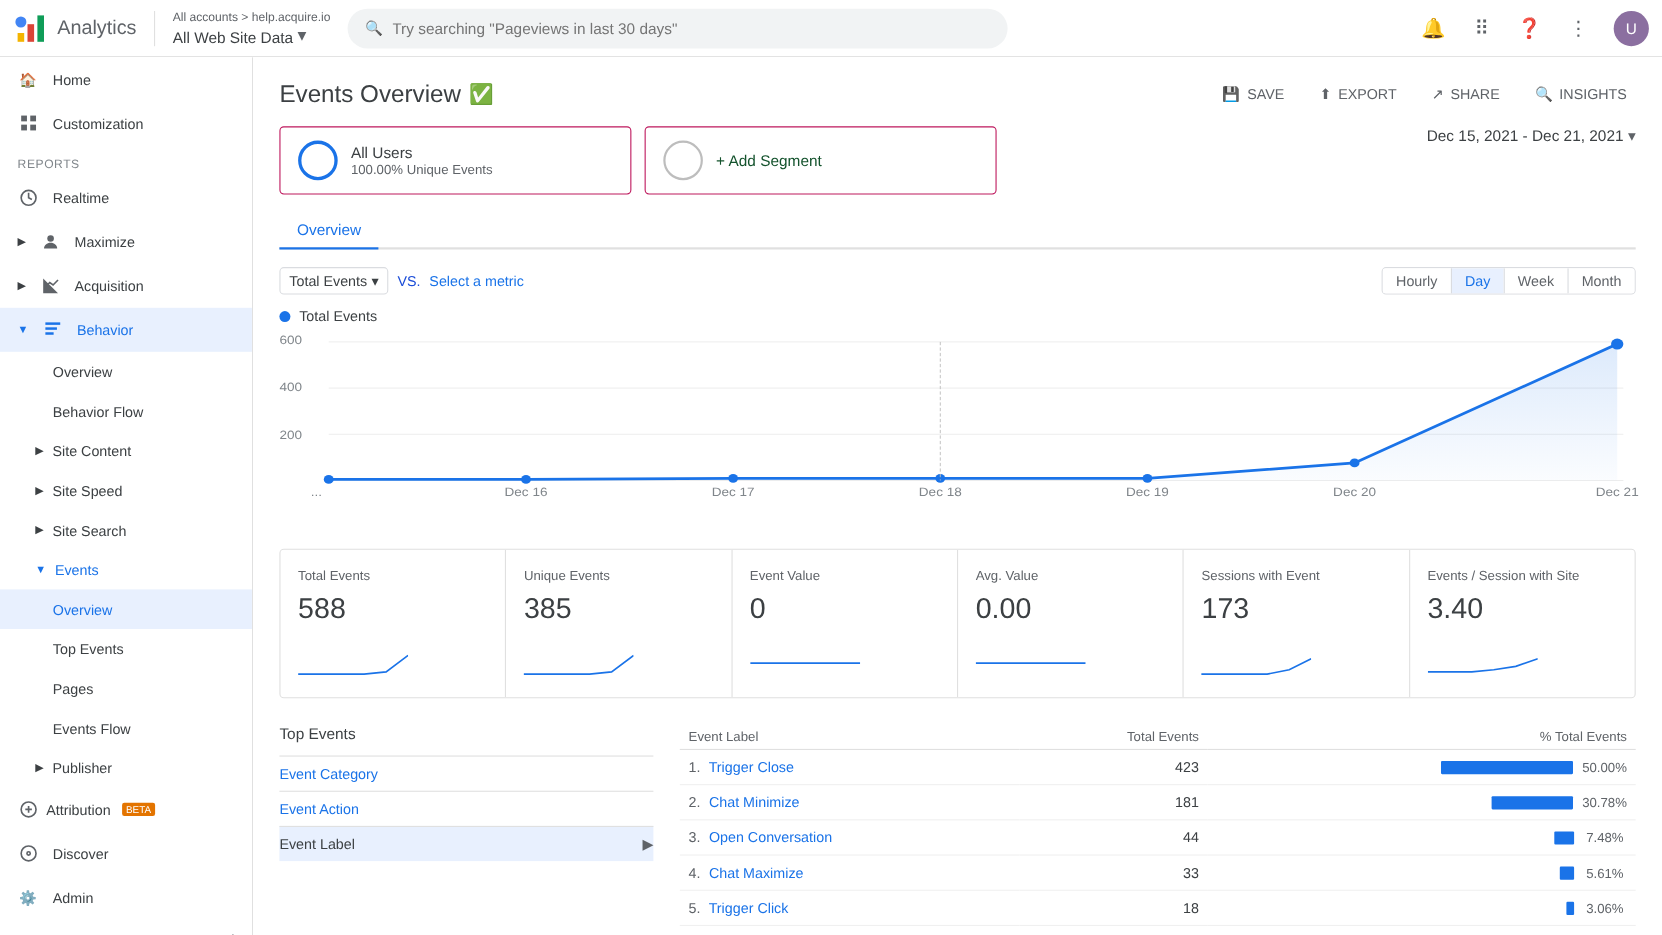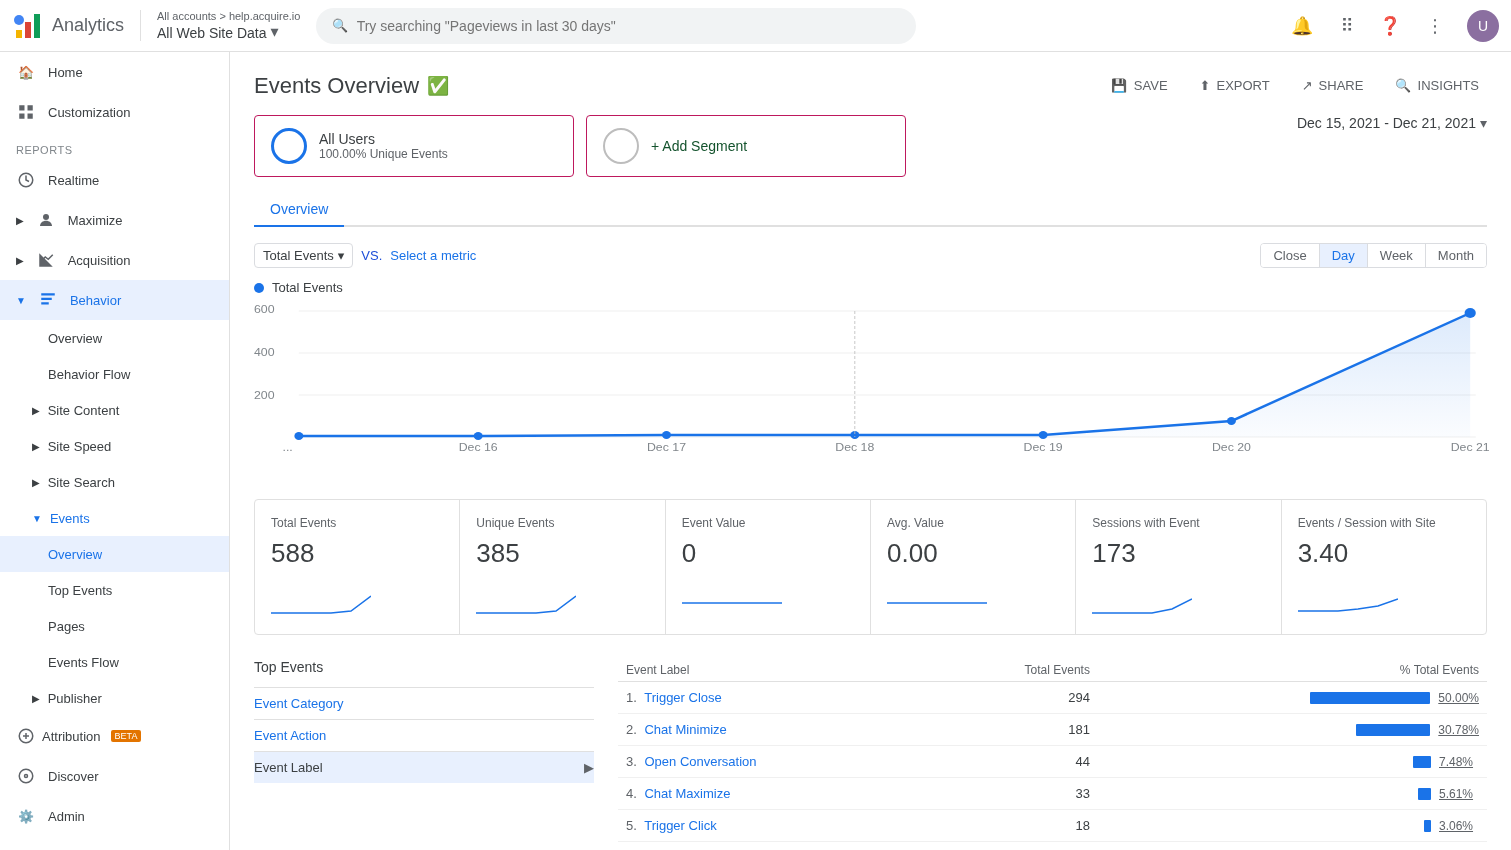--- a/index.html
+++ b/index.html
@@ -115,21 +115,21 @@
     
     .event-label-panel { flex: 1; }
     .event-table { width: 100%; border-collapse: collapse; }
     .event-table th { font-size: 12px; color: #5f6368; font-weight: 500; padding: 4px 8px; text-align: left; border-bottom: 1px solid #e0e0e0; }
     .event-table th.right { text-align: right; }
     .event-table td { padding: 8px 8px; font-size: 13px; border-bottom: 1px solid #f0f0f0; vertical-align: middle; }
     .event-table td.right { text-align: right; color: #3c4043; }
     .event-link { color: #1a73e8; cursor: pointer; text-decoration: none; text-align: center; }
     .bar-container { display: flex; align-items: center; gap: 8px; justify-content: flex-end; }
     .bar { height: 12px; background: #1a73e8; border-radius: 1px; }
-    .bar-pct { font-size: 12px; color: #5f6368; min-width: 40px; text-align: left; text-decoration: underline; }
+    .bar-pct { font-size: 12px; color: #5f6368; min-width: 40px; text-align: center; }
 
     .row-num { color: #5f6368; padding-right: 4px; }
   </style>
 </head>
 <body>
 
 <div class="top-header">
 
   <div class="logo-area">
     <svg class="logo-icon" viewBox="0 0 32 32">
@@ -343,21 +343,21 @@
       <div class="chart-controls">
         <div class="metric-selector">
           <div class="metric-dropdown">
             <span>Total Events</span>
             <span>▾</span>
           </div>
           <span class="vs-label">VS.</span>
           <span class="select-metric">Select a metric</span>
         </div>
         <div class="time-buttons">
-          <button class="time-btn">Close</button>
+          <button class="time-btn">Hourly</button>
           <button class="time-btn active">Day</button>
           <button class="time-btn">Week</button>
           <button class="time-btn">Month</button>
         </div>
       </div>
 
       <div class="chart-legend">
         <div class="legend-dot"></div>
         <span>Total Events</span>
       </div>
@@ -479,21 +479,21 @@
                 <th class="right">Total Events</th>
                 <th class="right">% Total Events</th>
               </tr>
             </thead>
             <tbody id="event-table-body">
             <tr>
     <td>
       <span class="row-num">1.</span>
       <a class="event-link">Trigger Close</a>
     </td>
-    <td class="right">294</td>
+    <td class="right">423</td>
     <td class="right">
       <div class="bar-container">
         <div class="bar" style="width:120px;"></div>
         <span class="bar-pct">50.00%</span>
       </div>
     </td>
   </tr>
                 <tr>
     <td>
       <span class="row-num">2.</span>

